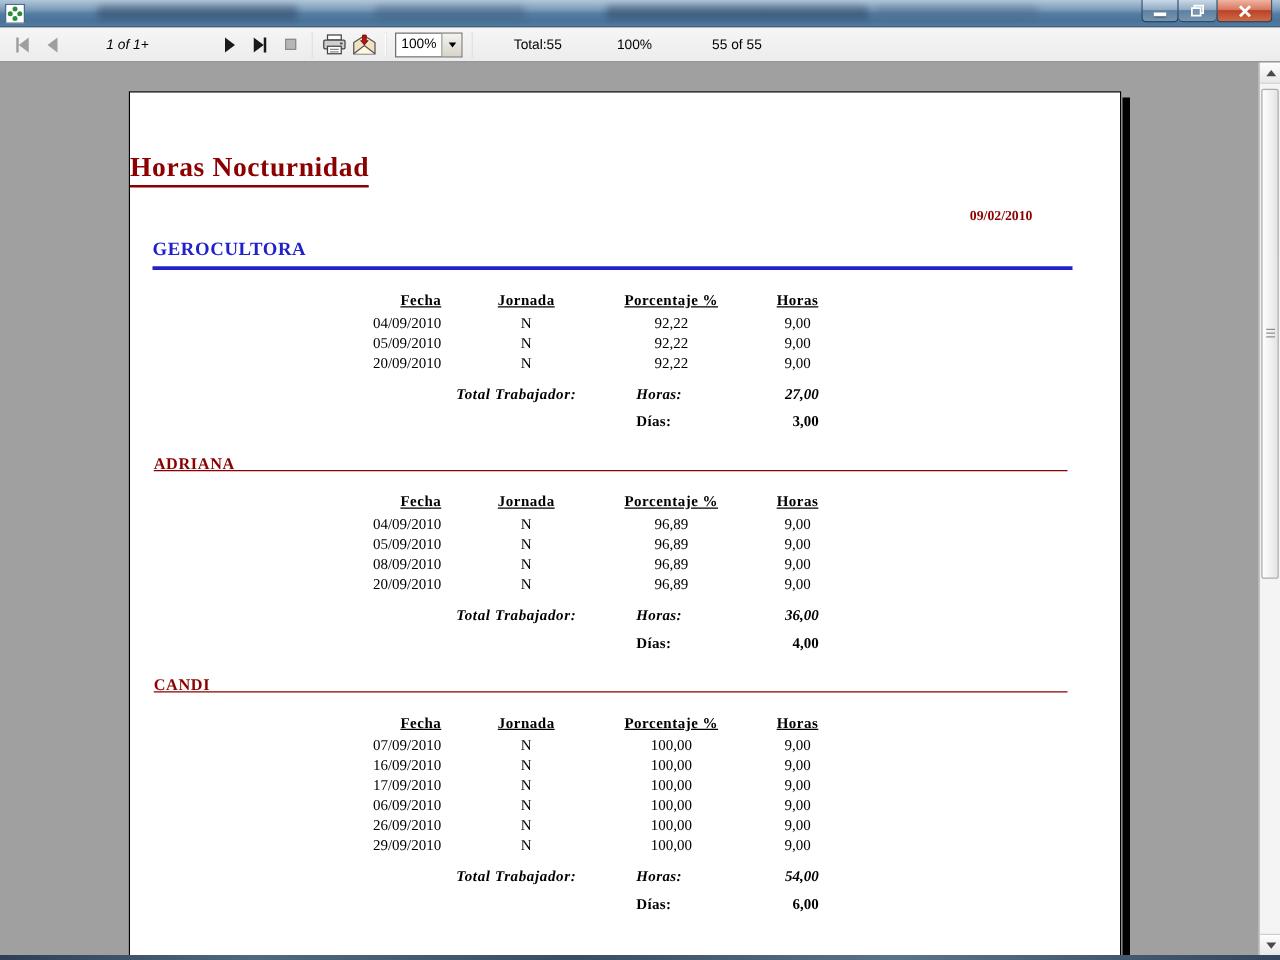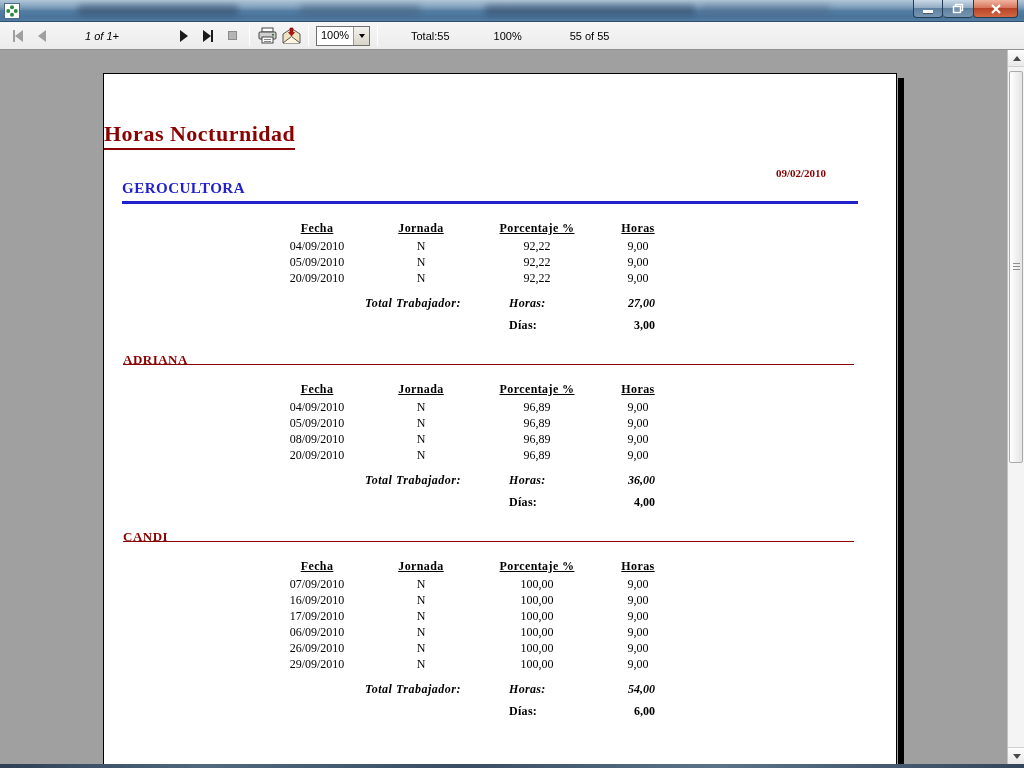--- a/index.html
+++ b/index.html
@@ -80,37 +80,37 @@
 
   .taskbar-edge { position:absolute; left:0; bottom:0; width:1024px; height:4px;
     background:linear-gradient(90deg,#2e3f55,#50697f 20%,#394d63 45%,#5b7389 70%,#34465c); }
 
   
   .rpt-title-wrap { margin-top:47px; text-align:left; padding-right:64px; }
   .rpt-title { display:inline-block; font-size:22px; font-weight:bold; color:#8B0000;
     border-bottom:2px solid #8B0000; padding-bottom:1px; letter-spacing:.5px; }
   .rpt-date { margin-top:17px; text-align:right; padding-right:70px;
     font-size:11px; font-weight:bold; color:#8B0000; }
-  .rpt-group { margin-top:1px; margin-left:18px; font-size:15px; font-weight:bold;
+  .rpt-group { margin-top:13px; margin-left:18px; font-size:15px; font-weight:bold;
     color:#2121CC; letter-spacing:.5px; }
   .rpt-group-rule { margin-top:4px; margin-left:18px; width:736px; height:3px; background:#2121CC; }
 
   .worker { margin-top:16px; }
   .worker-name-row { margin-left:19px; width:731px; height:15px;
     border-bottom:1px solid #8B0000; }
   .worker-name { font-size:13px; font-weight:bold; color:#8B0000; letter-spacing:.5px; }
 
   .trow { position:relative; height:16px; font-size:12px; line-height:16px; }
   .hrow { margin-top:16px; height:15px; font-weight:bold; }
   .hrow span { text-decoration:underline; letter-spacing:.4px; }
   .frow { margin-top:3px; }
   .total-row { margin-top:9px; height:15px; font-weight:bold;font-style:italic; }
   .dias-row  { margin-top:7px; height:15px; font-weight:bold; }
 
-  .c-fecha  { position:absolute; left:158px; width:110px; text-align:center; }
+  .c-fecha  { position:absolute; left:139px; width:110px; text-align:right; }
   .c-jorn   { position:absolute; left:262px; width:110px; text-align:center; }
   .c-pct    { position:absolute; left:373px; width:120px; text-align:center; }
   .c-horas  { position:absolute; left:474px; width:120px; text-align:center; }
   .t-label  { position:absolute; left:145px; width:212px; text-align:right; letter-spacing:.5px; }
   .t-key    { position:absolute; left:405px; width:90px;  text-align:left;  letter-spacing:.3px; }
   .t-val    { position:absolute; left:450px; width:101px; text-align:right; }
 </style>
 </head>
 <body>
 

